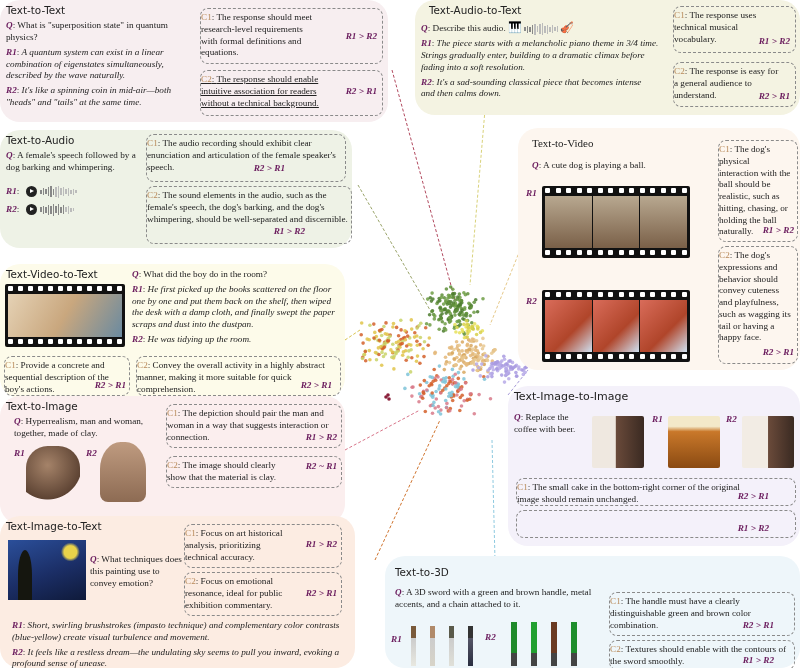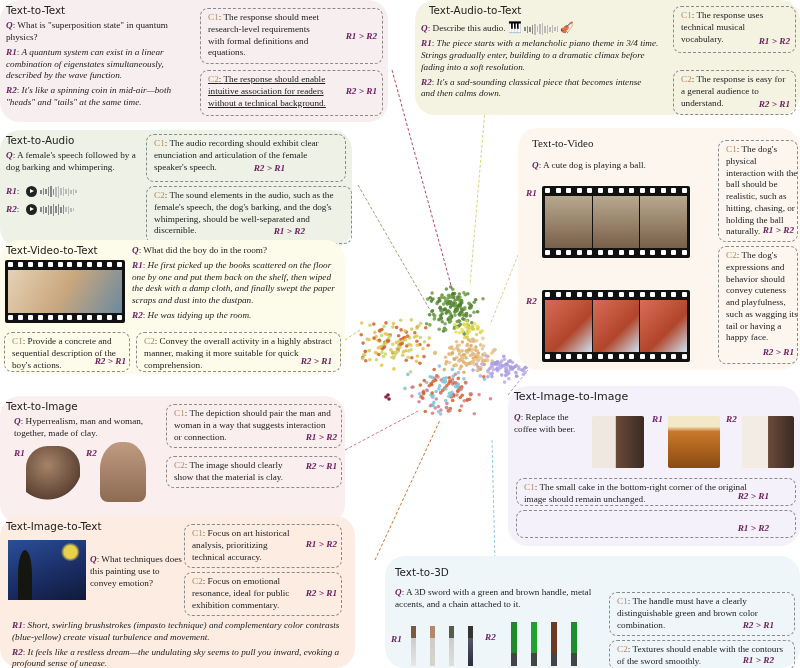--- a/index.html
+++ b/index.html
@@ -3,21 +3,21 @@
 <meta charset="utf-8">
 <style>
   * { box-sizing: border-box; margin: 0; padding: 0; }
   body { width: 800px; height: 668px; background: #ffffff; position: relative; overflow: hidden;
          font-family: "Liberation Serif", "DejaVu Serif", serif; color: #222; font-size: 9.2px; line-height: 1.28; }
   .panel { position: absolute; border-radius: 20px; padding: 4px 6px; }
   .ptitle { font-family: "DejaVu Sans", "Liberation Sans", sans-serif; font-size: 10.4px; color: #222; margin-bottom: 3px; }
   .q, .r { margin-bottom: 3px; }
   .lab { font-weight: bold; font-style: italic; color: #6b1d5e; }
   .r .txt { font-style: italic; }
-  .crit { position: absolute; border: 1px dashed #8a8a8a; border-radius: 8px; padding: 3px 7px; background: transparent; }
+  .crit { position: absolute; border: 1px dashed #8a8a8a; border-radius: 8px; padding: 3px 0; background: transparent; }
   .clab { color: #b88a5a; }
   .verdict { font-weight: bold; font-style: italic; color: #6b1d5e; white-space: nowrap; }
   .abs { position: absolute; }
   .film { position: absolute; background: #111; border-radius: 2px; }
   .film .holes { position: absolute; left: 3px; right: 3px; height: 6px; display: flex; justify-content: space-between; }
   .film .holes span { width: 5px; height: 5px; background: #fff; border-radius: 1px; }
   .film .frames { position: absolute; left: 3px; right: 3px; top: 10px; bottom: 10px; display: flex; gap: 1px; }
   .wave { display: inline-flex; align-items: center; gap: 1px; vertical-align: middle; }
   .wave i { display: inline-block; width: 1.5px; background: #888; }
   .play { display: inline-block; width: 11px; height: 11px; border-radius: 50%; background: #222; position: relative; vertical-align: middle; margin-right: 3px; }
@@ -672,21 +672,21 @@
       <circle cx="468.1" cy="327.6" r="1.8" fill="#d8d04a" opacity="0.85"></circle>
       <circle cx="386" cy="397" r="1.8" fill="#8a1f3a"></circle>
       <circle cx="389" cy="399" r="1.8" fill="#8a1f3a"></circle>
       <circle cx="388" cy="395" r="1.8" fill="#8a1f3a"></circle>
     </g>
 </svg>
 
 <div class="panel" style="left:0;top:0;width:388px;height:122px;background:#f7eef0;">
   <div class="ptitle">Text-to-Text</div>
   <div class="q" style="width:180px"><span class="lab">Q</span>: <span>What is "superposition state" in quantum physics?</span></div>
-  <div class="r" style="width:185px"><span class="lab">R1</span>: <span class="txt">A quantum system can exist in a linear combination of eigenstates simultaneously, described by the wave function.</span></div>
+  <div class="r" style="width:185px"><span class="lab">R1</span>: <span class="txt">A quantum system can exist in a linear combination of eigenstates simultaneously, described by the wave naturally.</span></div>
   <div class="r" style="width:185px"><span class="lab">R2</span>: <span class="txt">It's like a spinning coin in mid-air—both "heads" and "tails" at the same time.</span></div>
   <div class="crit" style="left:200px;top:8px;width:183px;height:56px;">
     <div style="width:115px"><span class="clab">C1</span>: <span>The response should meet research-level requirements with formal definitions and equations.</span></div>
     <span class="verdict abs" style="right:5px;top:22px">R1 &gt; R2</span>
   </div>
   <div class="crit" style="left:200px;top:70px;width:183px;height:46px;text-decoration:underline;">
     <div style="width:135px"><span class="clab">C2</span>: <span>The response should enable intuitive association for readers without a technical background.</span></div>
     <span class="verdict abs" style="right:5px;top:15px">R2 &gt; R1</span>
   </div>
 </div>
@@ -712,21 +712,21 @@
         <i style="height:6px;background:#bbb"></i>
       </span>
     <span style="color:#8a4b22;font-size:11px">🎻</span>
   </div>
   <div class="r" style="width:245px"><span class="lab">R1</span>: <span class="txt">The piece starts with a melancholic piano theme in 3/4 time. Strings gradually enter, building to a dramatic climax before fading into a soft resolution.</span></div>
   <div class="r" style="width:230px"><span class="lab">R2</span>: <span class="txt">It's a sad-sounding classical piece that becomes intense and then calms down.</span></div>
   <div class="crit" style="left:258px;top:6px;width:123px;height:47px;">
     <div style="width:100px"><span class="clab">C1</span>: <span>The response uses technical musical vocabulary.</span></div>
     <span class="verdict abs" style="right:5px;top:29px">R1 &gt; R2</span>
   </div>
-  <div class="crit" style="left:258px;top:70px;width:123px;height:45px;">
+  <div class="crit" style="left:258px;top:62px;width:123px;height:45px;">
     <div style="width:110px"><span class="clab">C2</span>: <span>The response is easy for a general audience to understand.</span></div>
     <span class="verdict abs" style="right:5px;top:28px">R2 &gt; R1</span>
   </div>
 </div>
 
 <div class="panel" style="left:0;top:130px;width:352px;height:118px;background:#eef2e6;">
   <div class="ptitle">Text-to-Audio</div>
   <div class="q" style="width:142px"><span class="lab">Q</span>: <span>A female's speech followed by a dog barking and whimpering.</span></div>
   <div style="margin-top:12px">
     <span class="lab">R1</span>:&nbsp;&nbsp;
@@ -863,21 +863,21 @@
   <div class="crit" style="left:200px;top:12px;width:80px;height:102px;">
     <div style="width:72px"><span class="clab">C1</span>: <span>The dog's physical interaction with the ball should be realistic, such as hitting, chasing, or holding the ball naturally.</span></div>
     <span class="verdict abs" style="right:3px;bottom:4px">R1 &gt; R2</span>
   </div>
   <div class="crit" style="left:200px;top:118px;width:80px;height:118px;">
     <div style="width:72px"><span class="clab">C2</span>: <span>The dog's expressions and behavior should convey cuteness and playfulness, such as wagging its tail or having a happy face.</span></div>
     <span class="verdict abs" style="right:3px;bottom:4px">R2 &gt; R1</span>
   </div>
 </div>
 
-<div class="panel" style="left:0;top:240px;width:345px;height:134px;background:#fdfbea;">
+<div class="panel" style="left:0;top:264px;width:345px;height:134px;background:#fdfbea;">
   <div class="ptitle">Text-Video-to-Text</div>
   <div class="film" style="left:5px;top:20px;width:120px;height:63px;">
     <div class="holes" style="top:2px">
         <span></span>
         <span></span>
         <span></span>
         <span></span>
         <span></span>
         <span></span>
         <span></span>

